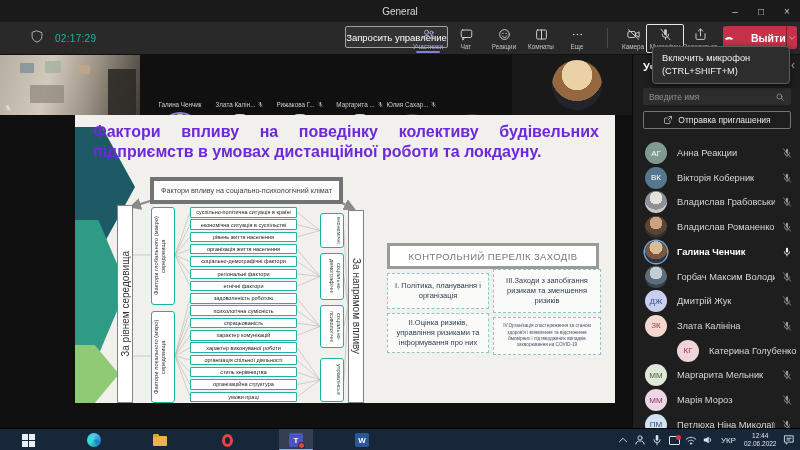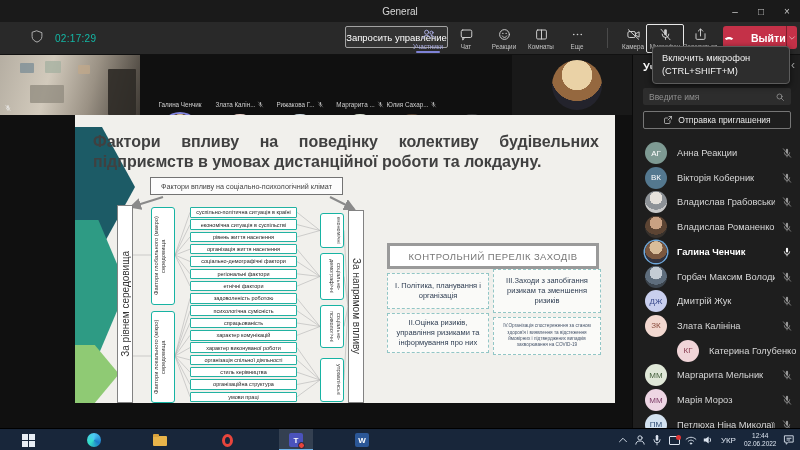--- a/index.html
+++ b/index.html
@@ -50,22 +50,22 @@
 .ph-galina{background:radial-gradient(circle at 50% 30%,#d9bd9a 0 34%,#7a573f 35% 62%,#32323e 63%)}
 .ph-yulia{background:radial-gradient(circle at 50% 32%,#d3af89 0 34%,#54402f 35% 62%,#403a36 63%)}
 .ph-presenter{background:radial-gradient(circle at 50% 30%,#ead2a6 0 35%,#95683f 36% 60%,#23232c 61%)}
 .ph-grab{background:radial-gradient(circle at 50% 32%,#e6e2dc 0 34%,#8d9297 35% 62%,#c9c9c9 63%)}
 .ph-roman{background:radial-gradient(circle at 50% 32%,#c9a183 0 34%,#5c4433 35% 62%,#37312c 63%)}
 .ph-gorbach{background:radial-gradient(circle at 50% 32%,#c4ccd4 0 34%,#5e6d7c 35% 62%,#3c454e 63%)}
 
 
 .slide{left:75px;top:60px;width:540px;height:288px;background:#f1f0ec;overflow:hidden}
 .poly{position:absolute;clip-path:polygon(0 0,45% 0,100% 50%,45% 100%,0 100%)}
-.slide-title{left:18px;top:17px;width:506px;font-size:16px;line-height:1.26;font-weight:bold;color:#404040;text-align:justify}
-.topbox{left:75px;top:62px;width:193px;height:18px;background:#fcfcfc;border:1px solid #737373;display:flex;align-items:center;justify-content:center;font-size:7.2px;color:#444}
+.slide-title{left:18px;top:7px;width:506px;font-size:16px;line-height:1.26;font-weight:bold;color:#6d28d9;text-align:justify}
+.topbox{left:75px;top:62px;width:193px;height:27px;background:#fcfcfc;border:4px solid #737373;display:flex;align-items:center;justify-content:center;font-size:7.2px;color:#444}
 .vbar{background:#fff;border:1.5px solid #828282;display:flex;align-items:center;justify-content:center;font-size:10px;color:#333;white-space:nowrap}
 .v-up{writing-mode:vertical-rl;transform:rotate(180deg)}
 .v-down{writing-mode:vertical-rl}
 .gbox{background:#fff;border:1.6px solid #17b3a3;border-radius:3px;display:flex;align-items:center;justify-content:center;text-align:center;font-size:5.8px;color:#333;line-height:1.25}
 .fitem{left:115px;width:107px;height:10.6px;background:#fff;border:1px solid #22b2a2;border-radius:1px;display:flex;align-items:center;justify-content:center;font-size:5.5px;color:#222;white-space:nowrap}
 .cl-header{left:312px;top:128px;width:212px;height:26px;background:#fff;border:3px solid #9a9a9a;display:flex;align-items:center;justify-content:center;font-size:9.5px;letter-spacing:.4px;color:#777}
 .cl-item{background:rgba(255,255,255,.65);border:1px dashed #92c6c6;color:#2e3d52;display:flex;align-items:center;justify-content:center;text-align:center;font-size:7.5px;line-height:1.3;padding:2px}
 .cl-item.tiny{font-size:4.7px;color:#46546a;line-height:1.35}
 #connectors{left:0;top:0;width:540px;height:288px;pointer-events:none}
 

